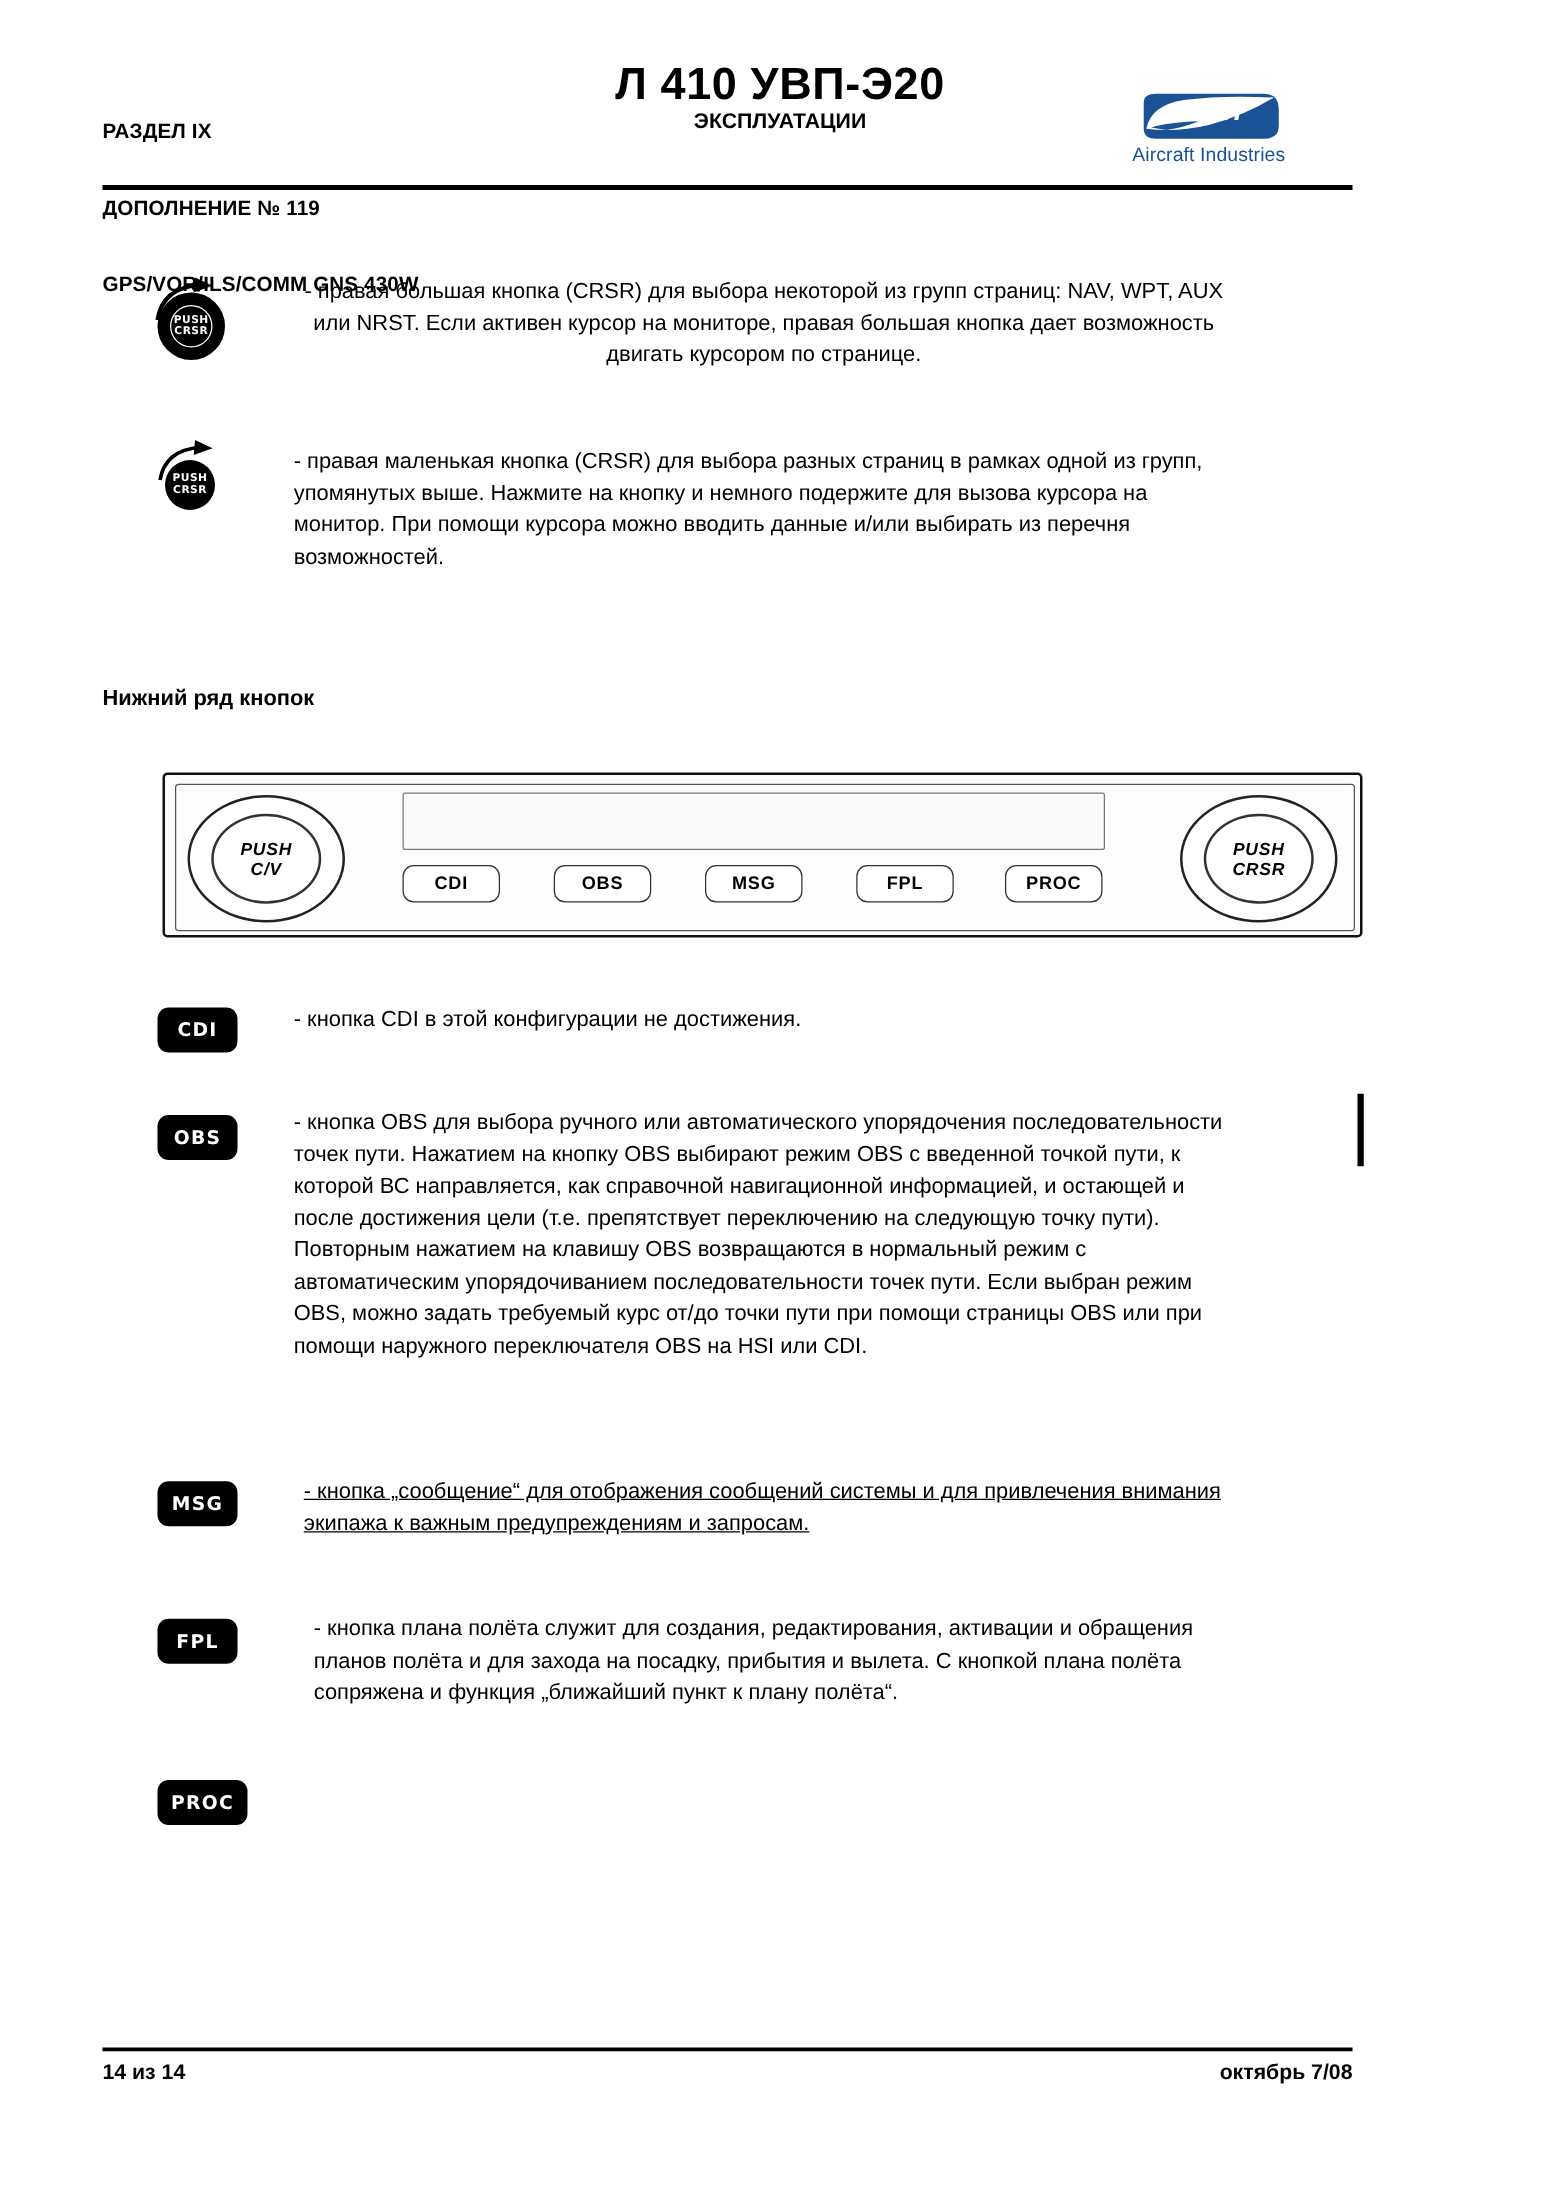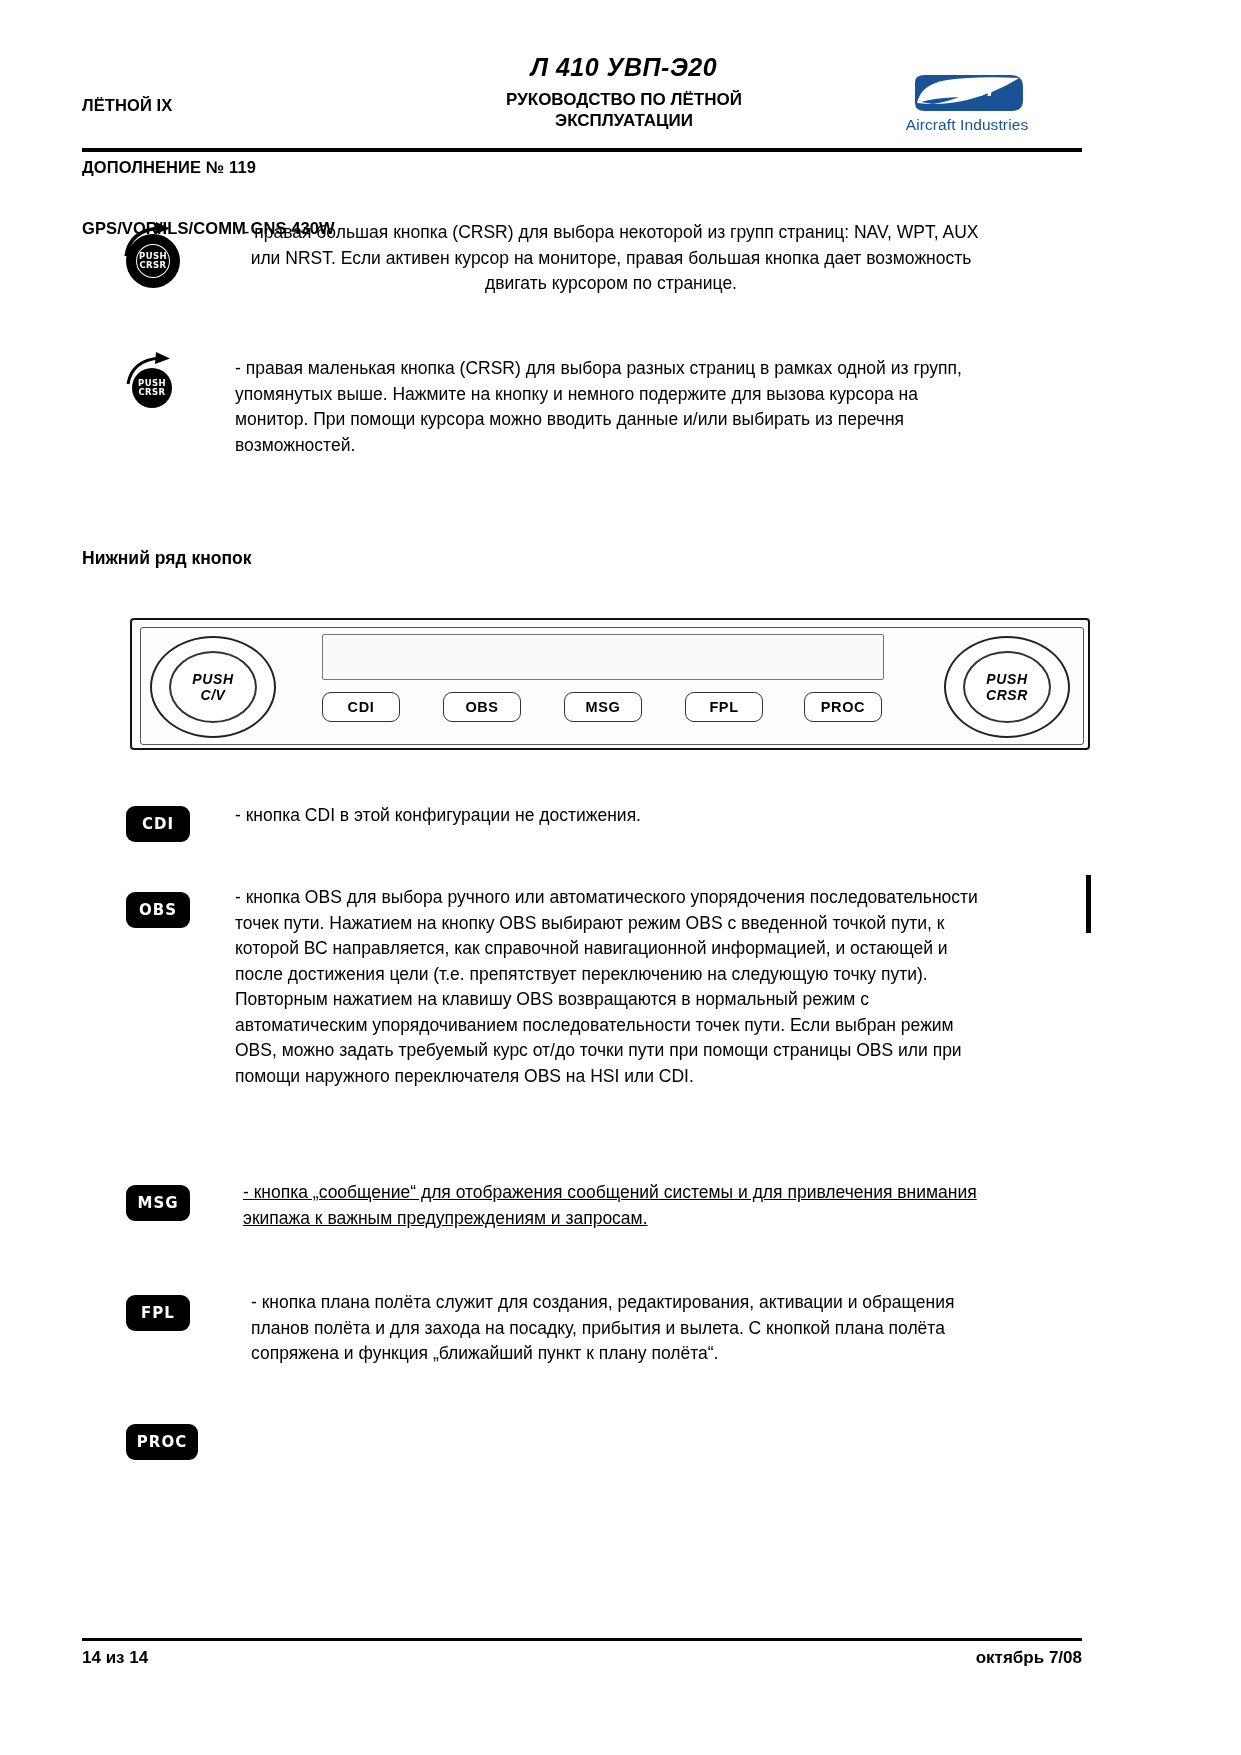--- a/index.html
+++ b/index.html
@@ -25,21 +25,21 @@
   .hdr-left{
     position:absolute;left:0;top:6px;
     font-size:16.5px;font-weight:bold;line-height:20.5px;
     letter-spacing:0.1px;
     white-space:pre;
   }
   .hdr-center{
     position:absolute;left:292px;top:0px;width:500px;text-align:center;
   }
   .hdr-title{
-    font-size:25px;font-weight:bold;font-style:italic;
+    font-size:36px;font-weight:bold;
     letter-spacing:0.5px;line-height:38px;
     white-space:pre;
   }
   .hdr-sub{
     font-size:17px;font-weight:bold;line-height:21px;
     margin-top:3px;white-space:pre;
   }
   .hdr-logo{
     position:absolute;left:790px;top:8px;width:190px;text-align:center;margin-top:16px;
   }
@@ -184,28 +184,27 @@
     font-size:17px;font-weight:bold;white-space:pre;
   }
 </style>
 </head>
 <body>
 
 <div class="page">
 
   <div class="header">
     <div class="hdr-left">
-      <div>ЛЁТНОЙ IX</div>
+      <div>РАЗДЕЛ IX</div>
       <div>ДОПОЛНЕНИЕ № 119</div>
       <div>GPS/VOR/ILS/COMM GNS 430W</div>
     </div>
 
     <div class="hdr-center">
       <div class="hdr-title">Л 410 УВП-Э20</div>
-      <div class="hdr-sub">РУКОВОДСТВО ПО ЛЁТНОЙ</div>
       <div class="hdr-sub" style="margin-top:0">ЭКСПЛУАТАЦИИ</div>
     </div>
 
     <div class="hdr-logo">
       <div class="logo-badge">
         <svg viewBox="0 0 120 42" width="120" height="42">
           <path d="M8 10 Q8 3 18 3 L104 3 Q116 3 116 15 L116 29 Q116 39 104 39 L18 39 Q8 39 8 31 Z" fill="#1a5296"></path>
           <path d="M10 31 Q14 12 40 8 Q70 4 112 6 Q90 20 60 28 Q34 34 10 31 Z" fill="#ffffff"></path>
           <path d="M14 30 Q26 26 52 25 Q40 30 26 32 Z" fill="#1a5296"></path>
           <text x="72" y="24" font-family="DejaVu Sans, sans-serif" font-size="17" font-weight="bold" font-style="italic" fill="#ffffff" text-anchor="middle">LET</text>

